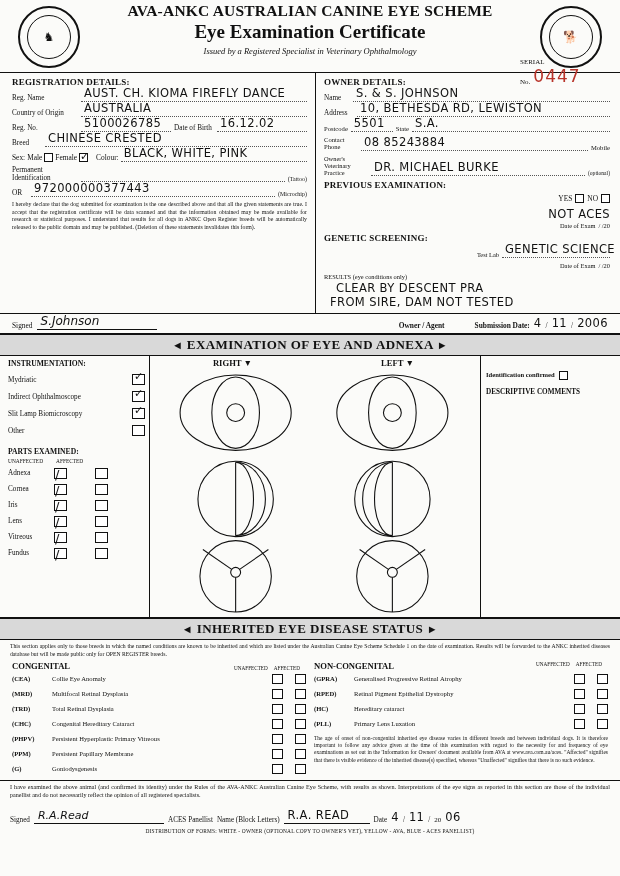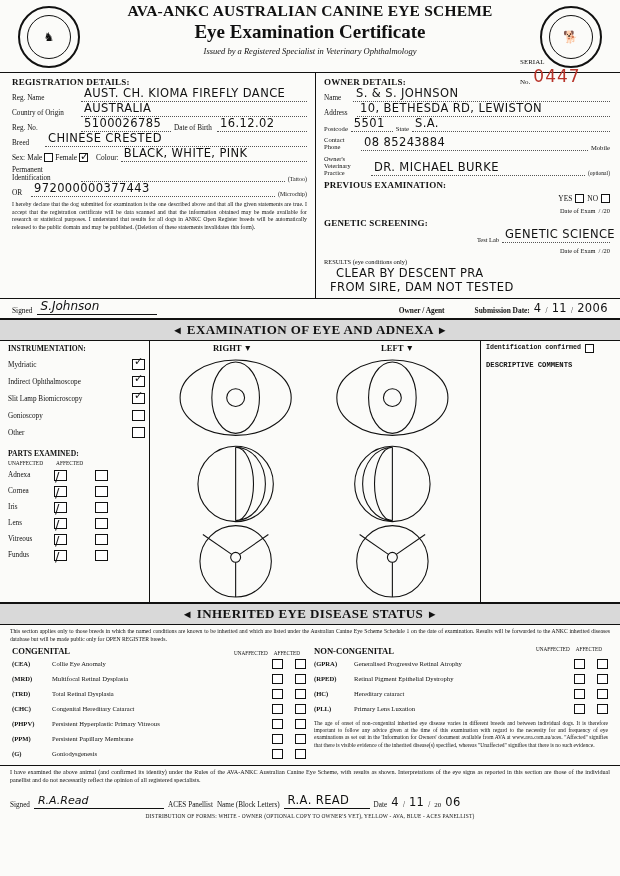--- a/index.html
+++ b/index.html
@@ -109,21 +109,21 @@
   .parts-sub span:nth-child(1){ width:48px; }
   .parts-sub span:nth-child(2){ width:46px; }
   .prow { display:flex; align-items:center; font-size:7.2px; height:16px; }
   .prow .nm { width:46px; }
   .prow .bx { width:13px;height:11px;border:1px solid #111;background:#fff;position:relative;margin-right:28px; }
   .prow .bx2 { width:13px;height:11px;border:1px solid #111;background:#fff; }
   .slash { position:absolute; left:0; top:-2px; font-size:13px; font-family:"DejaVu Sans",sans-serif; }
 
   .eyes { flex:1; position:relative; }
 
-  .idconf { width:140px; border-left:1px solid #111; padding:3px 5px;font-family:Liberation Mono, monospace; }
+  .idconf { width:140px; border-left:1px solid #111; padding:15px 5px; }
   .idconf .t1 { font-size:6.6px; font-weight:bold; }
   .idconf .t2 { font-size:7.2px; font-weight:bold; margin-top:8px; }
 
   
   .inh-intro { font-size:5.7px; line-height:1.3; padding:3px 10px; text-align:justify; }
   .inh { display:flex; padding:0 8px; }
   .inhcol { width:50%; padding:0 4px; }
   .inhhead { font-weight:bold; font-size:8.6px; }
   .inhsub { font-size:5.2px; text-align:right; padding-right:6px; }
   .irow { display:flex; align-items:center; font-size:6.6px; height:15px; }
@@ -284,20 +284,24 @@
         <span class="lab" style="font-size:5.6px;">(optional)</span>
       </div>
 
       <div class="colhead" style="margin-top:3px;">PREVIOUS EXAMINATION:</div>
       <div class="row" style="gap:3px;">
         <span style="flex:1"></span>
         <span class="lab">YES</span>
         <span class="chk"></span>
         <span class="lab">NO</span>
         <span class="chk"></span>
+      </div>
+      <div class="row" style="margin-bottom:1px;">
+        <span style="flex:1"></span>
+        <span class="hw hw-lg">NOT ACES</span>
       </div>
       <div class="row">
         <span style="flex:1"></span>
         <span class="lab" style="font-size:6.4px;">Date of Exam</span>
         <span class="lab" style="font-size:6.4px;">/        /20</span>
       </div>
 
       <div class="colhead" style="margin-top:2px;">GENETIC SCREENING:</div>
       <div class="row">
         <span style="flex:1"></span>
@@ -352,24 +356,20 @@
             <span class="nm">Mydriatic</span>
             <span class="bx t"></span>
           </div>
         <div>
             <span class="nm">Indirect Ophthalmoscope</span>
             <span class="bx t"></span>
           </div>
         <div>
             <span class="nm">Slit Lamp Biomicroscopy</span>
             <span class="bx t"></span>
-          </div>
-        <div>
-            <span class="nm">Gonioscopy</span>
-            <span class="bx"></span>
           </div>
         <div>
             <span class="nm">Other</span>
             <span class="bx"></span>
           </div>
       </div>
 
       <div class="parts-head">PARTS EXAMINED:</div>
       <div class="parts-sub">
         <span>UNAFFECTED</span>

